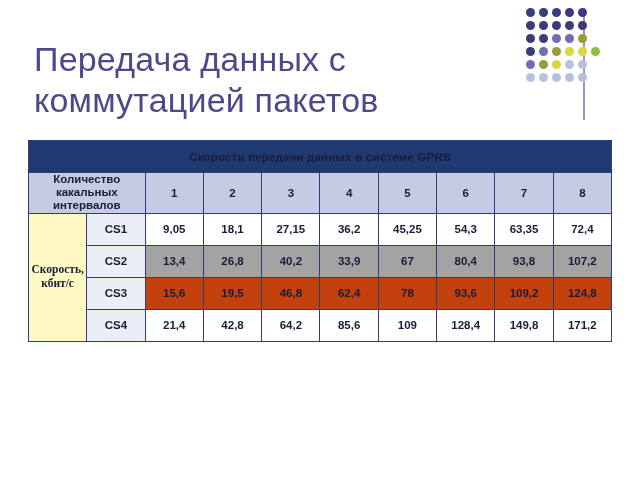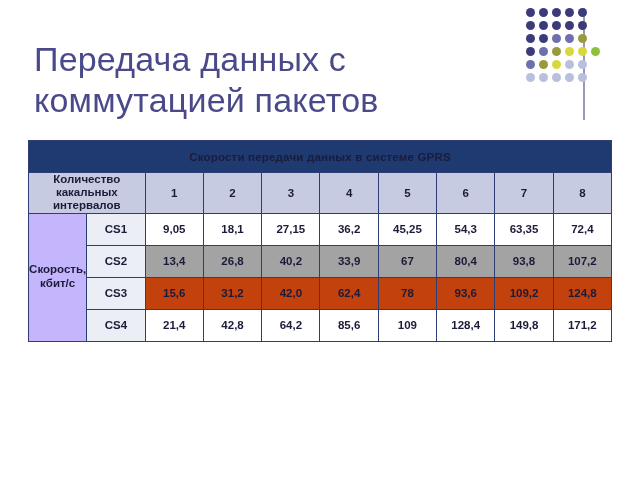--- a/index.html
+++ b/index.html
@@ -88,24 +88,25 @@
     line-height: 1.15;
     height: 52px;
   }
   .hdr-num {
     background: #c6cbe2;
     color: #22224a;
     font-size: 13px;
     height: 52px;
   }
   .rowlabel-span {
-    background: #c4b5fd;
+    background: #fef9c3;
     color: #22224a;
     font-size: 10.5px;
     line-height: 1.2;
+    font-family: Liberation Serif, serif;
   }
   .cs-label {
     background: #eceef6;
     font-size: 12px;
   }
   .val-a { background: #ffffff; }
   .val-b { background: #a3a3a3; }
   .val-c { background: #c2410c; }
   .val-d { background: #ffffff; }
 
@@ -189,22 +190,22 @@
         <td class="val-b">40,2</td>
         <td class="val-b">33,9</td>
         <td class="val-b">67</td>
         <td class="val-b">80,4</td>
         <td class="val-b">93,8</td>
         <td class="val-b">107,2</td>
       </tr>
       <tr>
         <td class="cs-label">CS3</td>
         <td class="val-c">15,6</td>
-        <td class="val-c">31,2</td>
-        <td class="val-c">42,0</td>
+        <td class="val-c">19,5</td>
+        <td class="val-c">46,8</td>
         <td class="val-c">62,4</td>
         <td class="val-c">78</td>
         <td class="val-c">93,6</td>
         <td class="val-c">109,2</td>
         <td class="val-c">124,8</td>
       </tr>
       <tr>
         <td class="cs-label">CS4</td>
         <td class="val-d">21,4</td>
         <td class="val-d">42,8</td>

